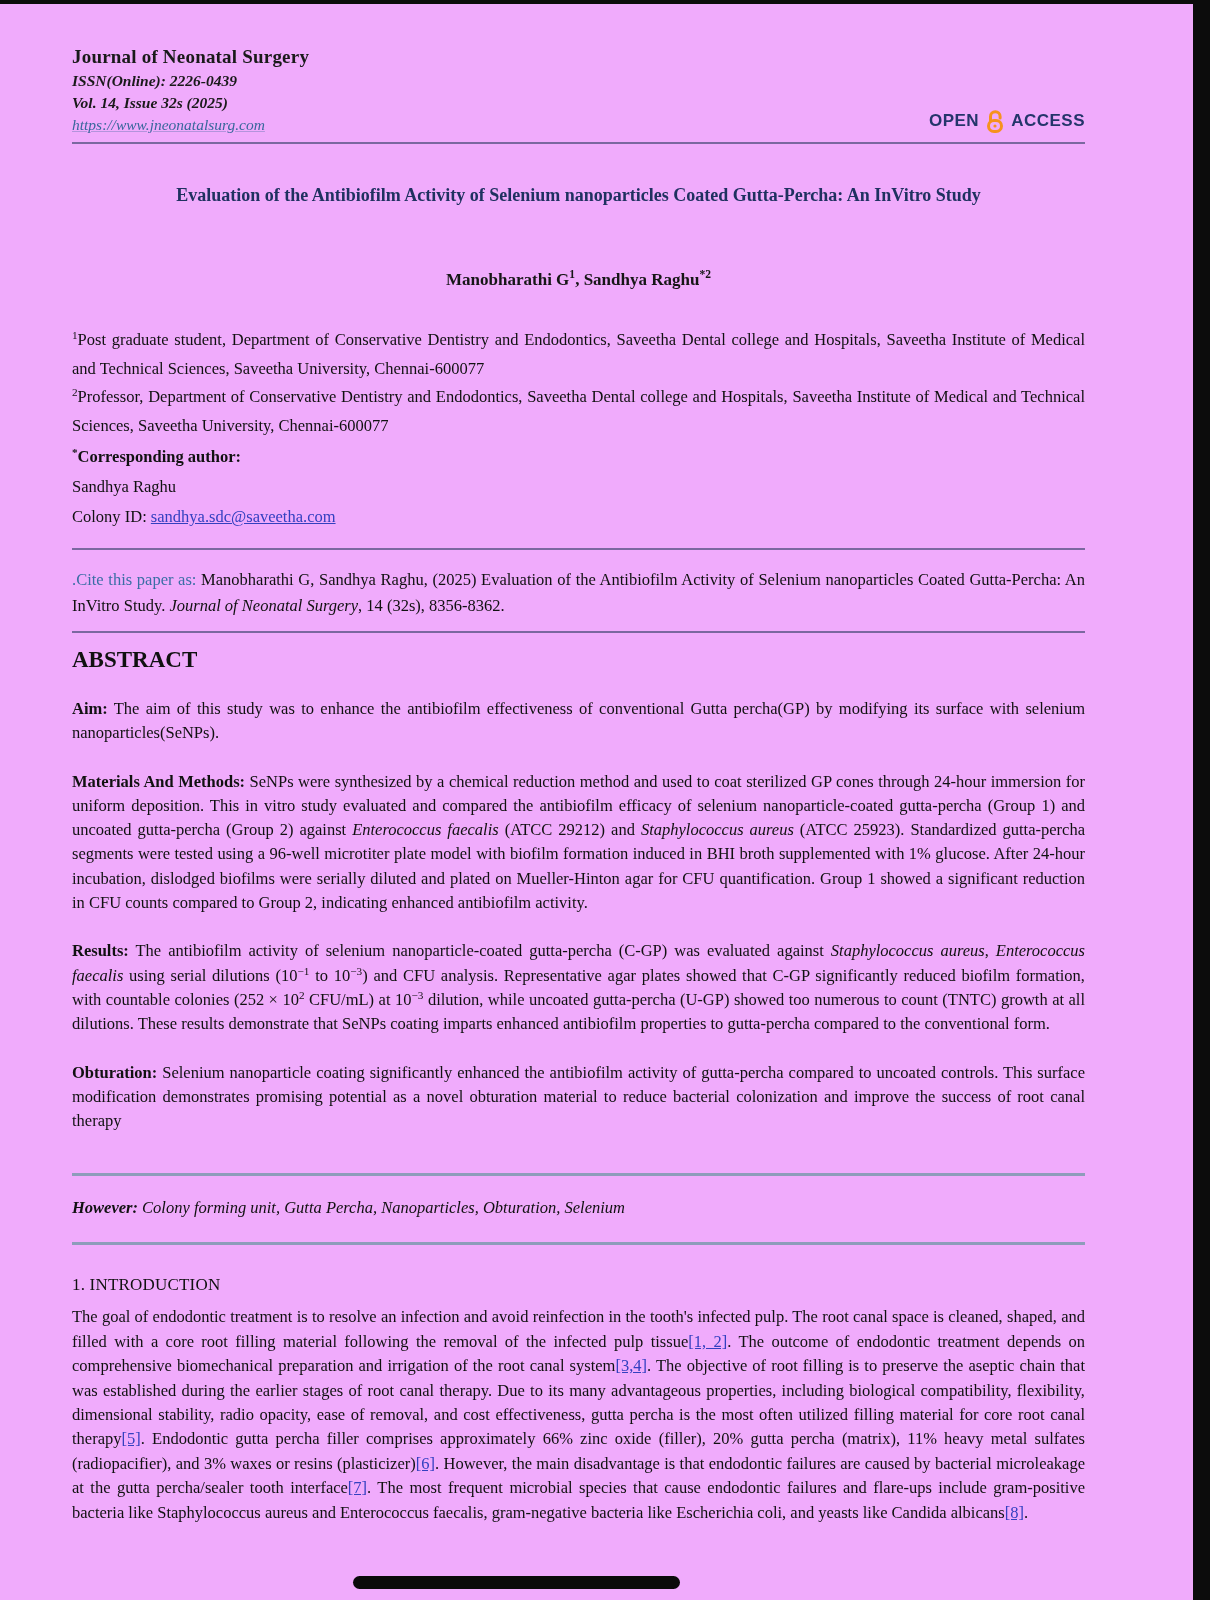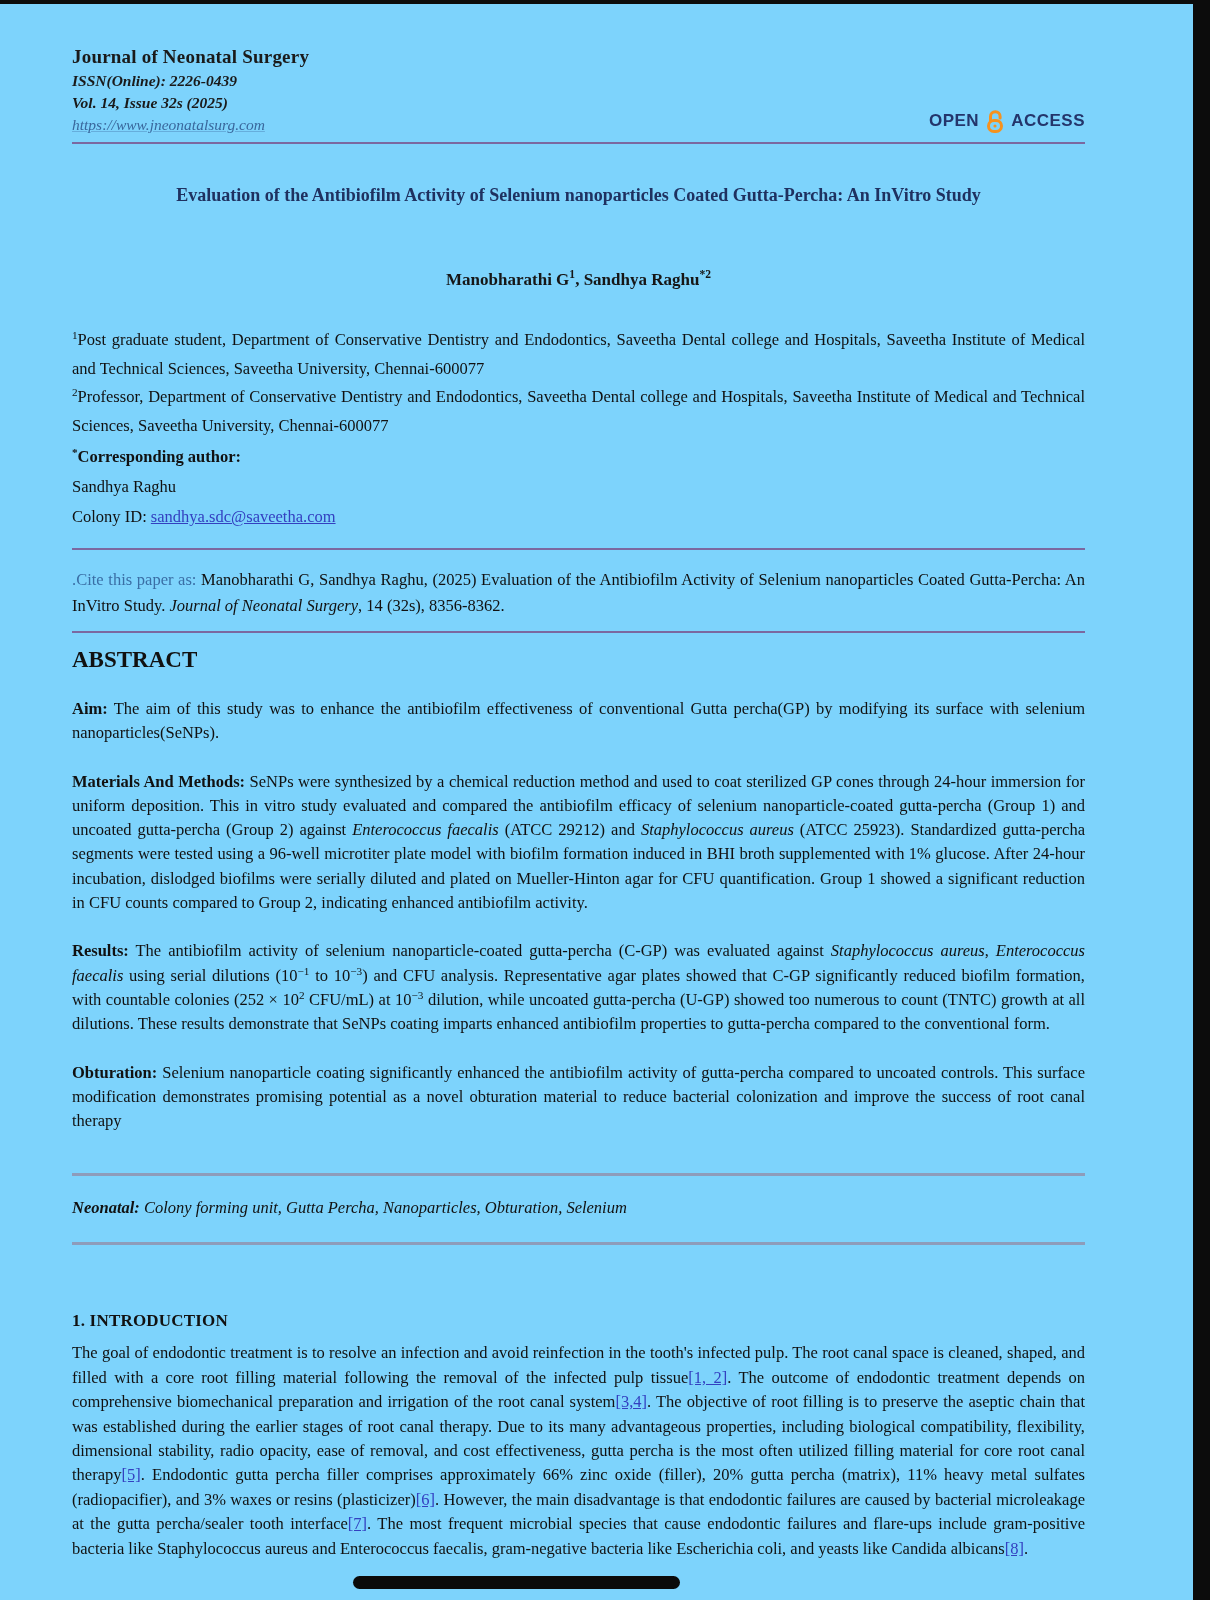--- a/index.html
+++ b/index.html
@@ -4,21 +4,21 @@
 <style>
   * { margin: 0; padding: 0; box-sizing: border-box; }
   html, body { background: #ffffff; }
   body {
     width: 1210px; height: 1600px;
     font-family: "Liberation Serif", serif;
     color: #111111;
     position: relative;
     overflow: hidden;
   }
-  .page { position: absolute; inset: 0; background: #7dd3fc; }
+  .page { position: absolute; inset: 0; background: #f0abfc; }
   .top-edge { position: absolute; top: 0; left: 0; width: 1210px; height: 4px; background: #0c0c0c; }
   .right-edge { position: absolute; top: 0; right: 0; width: 17px; height: 1600px; background: #0c0c0c; }
 
   .content { position: absolute; left: 72px; top: 0; width: 1013px; }
 
   
   .header-row { display: flex; justify-content: space-between; align-items: flex-end; padding-top: 44px; }
   .j-title { font-size: 19px; font-weight: bold; color: #1a1a1a; line-height: 26px; letter-spacing: 0.2px; }
   .j-issn, .j-vol { font-size: 15.5px; font-weight: bold; font-style: italic; line-height: 22px; color: #1a1a1a; }
   .j-url { font-size: 15.5px; font-style: italic; color: #39679c; line-height: 22px; text-decoration: underline; text-decoration-color: #39679c55; cursor: pointer; }
@@ -55,21 +55,21 @@
   .abstract-heading { margin-top: 14px; font-size: 23px; font-weight: bold; }
   p.body-par { font-size: 16.5px; line-height: 24.3px; text-align: justify; margin-top: 24px; }
   p.body-par b { font-weight: bold; }
   .keywords-rule-top { margin-top: 40px; }
   .keywords { margin-top: 22px; font-size: 16.5px; }
   .keywords .kw-label { font-weight: bold; font-style: italic; }
   .keywords .kw-list { font-style: italic; }
   .keywords-rule-bottom { margin-top: 24px; }
 
   
-  .intro-heading { margin-top: 66px; font-size: 17px; font-weight: bold; letter-spacing: 0.2px; }
+  .intro-heading { margin-top: 30px; font-size: 17px; font-weight: normal; letter-spacing: 0.2px; }
   .intro-par { font-size: 16.5px; line-height: 24.4px; text-align: justify; margin-top: 10px; }
   a.ref { color: #3340c0; text-decoration: underline; cursor: pointer; }
 
   
   .bottom-bar { position: absolute; left: 353px; top: 1576px; width: 327px; height: 13px; border-radius: 7px; background: #0a0a0a; }
 </style>
 </head>
 <body>
 
 <div class="page">
@@ -119,21 +119,21 @@
 
     <p class="body-par"><b>Aim:</b><span> The aim of this study was to enhance the antibiofilm effectiveness of conventional Gutta percha(GP) by modifying its surface with selenium nanoparticles(SeNPs).</span></p>
 
     <p class="body-par"><b>Materials And Methods:</b><span> SeNPs were synthesized by a chemical reduction method and used to coat sterilized GP cones through 24-hour immersion for uniform deposition. This in vitro study evaluated and compared the antibiofilm efficacy of selenium nanoparticle-coated gutta-percha (Group 1) and uncoated gutta-percha (Group 2) against </span><i>Enterococcus faecalis</i><span> (ATCC 29212) and </span><i>Staphylococcus aureus</i><span> (ATCC 25923). Standardized gutta-percha segments were tested using a 96-well microtiter plate model with biofilm formation induced in BHI broth supplemented with 1% glucose. After 24-hour incubation, dislodged biofilms were serially diluted and plated on Mueller-Hinton agar for CFU quantification. Group 1 showed a significant reduction in CFU counts compared to Group 2, indicating enhanced antibiofilm activity.</span></p>
 
     <p class="body-par"><b>Results:</b><span> The antibiofilm activity of selenium nanoparticle-coated gutta-percha (C-GP) was evaluated against </span><i>Staphylococcus aureus</i><span>, </span><i>Enterococcus faecalis</i><span> using serial dilutions (10</span><sup>−1</sup><span> to 10</span><sup>−3</sup><span>) and CFU analysis. Representative agar plates showed that C-GP significantly reduced biofilm formation, with countable colonies (252 × 10</span><sup>2</sup><span> CFU/mL) at 10</span><sup>−3</sup><span> dilution, while uncoated gutta-percha (U-GP) showed too numerous to count (TNTC) growth at all dilutions. These results demonstrate that SeNPs coating imparts enhanced antibiofilm properties to gutta-percha compared to the conventional form.</span></p>
 
     <p class="body-par"><b>Obturation:</b><span> Selenium nanoparticle coating significantly enhanced the antibiofilm activity of gutta-percha compared to uncoated controls. This surface modification demonstrates promising potential as a novel obturation material to reduce bacterial colonization and improve the success of root canal therapy</span></p>
 
     <div class="rule rule-blue keywords-rule-top"></div>
-    <p class="keywords"><span class="kw-label">Neonatal:</span><span class="kw-list"> Colony forming unit, Gutta Percha, Nanoparticles, Obturation, Selenium</span></p>
+    <p class="keywords"><span class="kw-label">However:</span><span class="kw-list"> Colony forming unit, Gutta Percha, Nanoparticles, Obturation, Selenium</span></p>
     <div class="rule rule-blue keywords-rule-bottom"></div>
 
     <div class="intro-heading">1.  INTRODUCTION</div>
     <p class="intro-par"><span>The goal of endodontic treatment is to resolve an infection and avoid reinfection in the tooth's infected pulp. The root canal space is cleaned, shaped, and filled with a core root filling material following the removal of the infected pulp tissue</span><a class="ref">[1, 2]</a><span>. The outcome of endodontic treatment depends on comprehensive biomechanical preparation and irrigation of the root canal system</span><a class="ref">[3,4]</a><span>. The objective of root filling is to preserve the aseptic chain that was established during the earlier stages of root canal therapy. Due to its many advantageous properties, including biological compatibility, flexibility, dimensional stability, radio opacity, ease of removal, and cost effectiveness, gutta percha is the most often utilized filling material for core root canal therapy</span><a class="ref">[5]</a><span>. Endodontic gutta percha filler comprises approximately 66% zinc oxide (filler), 20% gutta percha (matrix), 11% heavy metal sulfates (radiopacifier), and 3% waxes or resins (plasticizer)</span><a class="ref">[6]</a><span>. However, the main disadvantage is that endodontic failures are caused by bacterial microleakage at the gutta percha/sealer tooth interface</span><a class="ref">[7]</a><span>. The most frequent microbial species that cause endodontic failures and flare-ups include gram-positive bacteria like Staphylococcus aureus and Enterococcus faecalis, gram-negative bacteria like Escherichia coli, and yeasts like Candida albicans</span><a class="ref">[8]</a><span>.</span></p>
 
   </div>
 
   <div class="bottom-bar"></div>
 </div>
 

